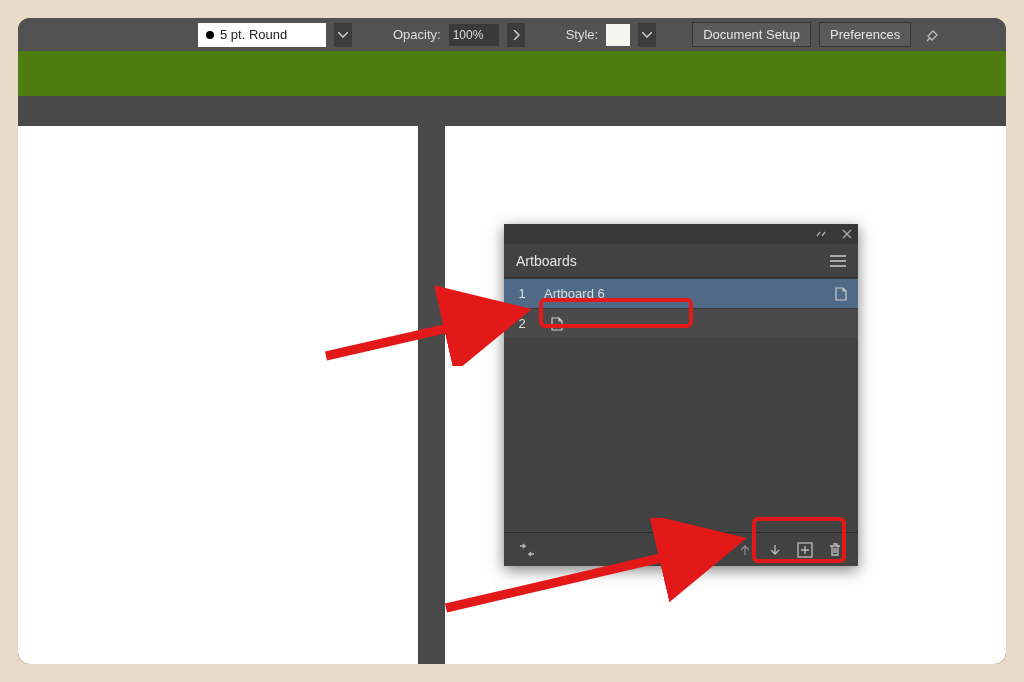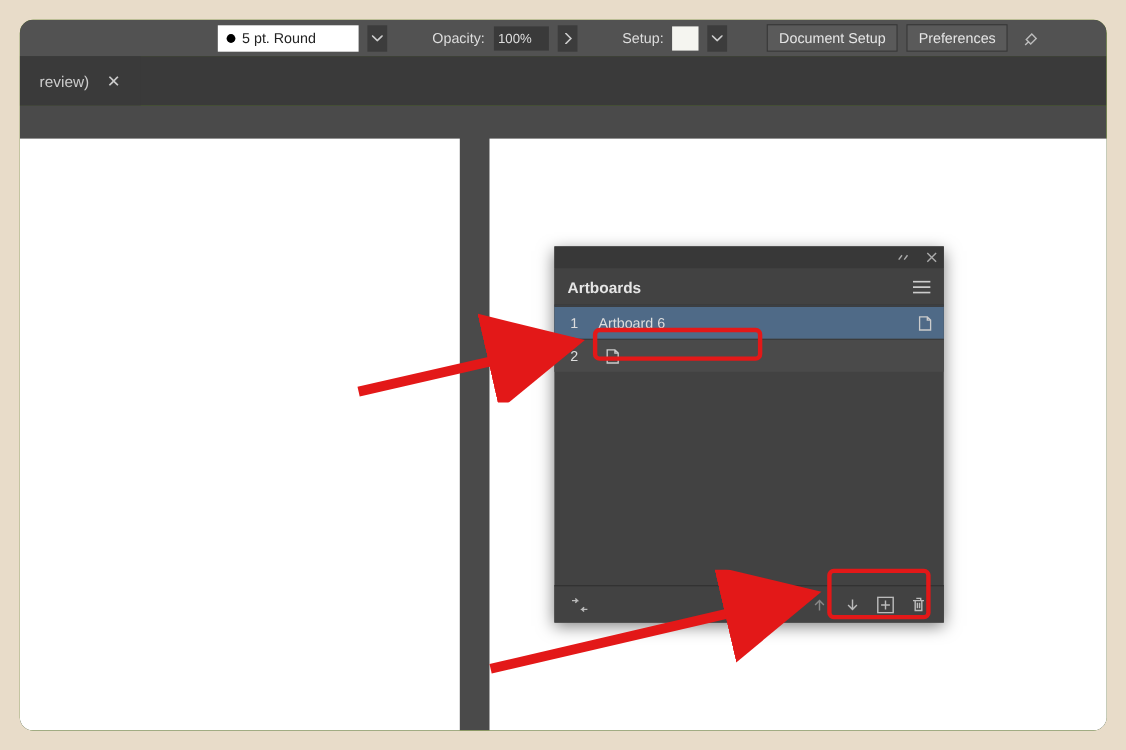--- a/index.html
+++ b/index.html
@@ -149,21 +149,21 @@
     }
     .panel-header {
       height: 34px;
       background: #424242;
       display: flex;
       align-items: center;
       padding: 0 12px;
       justify-content: space-between;
       color: #e5e5e5;
       font-size: 14px;
-      font-weight: bold;
+      font-weight: normal;
       border-bottom: 1px solid #2e2e2e;
     }
     .panel-body {
       background: #4a4a4a;
     }
     .artboard-row {
       height: 30px;
       display: flex;
       align-items: center;
       color: #ddd;
@@ -247,47 +247,41 @@
     </div>
     <span class="toolbar-label">Opacity:</span>
     <div class="opacity-input">
       <span>100%</span>
     </div>
     <div class="dd-chevron">
       <svg width="8" height="10" viewBox="0 0 8 10">
           <path d="M2 0 L7 5 L2 10" stroke="#ccc" fill="none" stroke-width="1.5"></path>
         </svg>
     </div>
-    <span class="toolbar-label">Setup:</span>
+    <span class="toolbar-label">Style:</span>
     <div class="style-swatch"></div>
     <div class="dd-chevron">
       <svg width="10" height="6" viewBox="0 0 10 6">
           <path d="M0 0 L5 5 L10 0" stroke="#ccc" fill="none" stroke-width="1.5"></path>
         </svg>
     </div>
     <div style="width:20px"></div>
     <div class="btn">
       <span>Document Setup</span>
     </div>
     <div class="btn">
       <span>Preferences</span>
     </div>
     <div class="icon-btn">
       <svg width="18" height="18" viewBox="0 0 18 18">
           <path d="M4 10 L9 5 L13 9 L8 14 Z M3 15 L6 12" stroke="#bbb" fill="none" stroke-width="1.3"></path>
         </svg>
     </div>
   </div>
 
-  <div class="tabbar">
-    <div class="tab">
-      <span>review)</span>
-      <span class="tab-close">✕</span>
-    </div>
-  </div>
 
   <div class="canvas-area">
     <div class="artboard-bg ab-left"></div>
     <div class="artboard-bg ab-right"></div>
   </div>
 
   <div class="panel">
     <div class="panel-titlebar">
       <svg width="14" height="8" viewBox="0 0 14 8">
           <path d="M1 6 L4 2 M6 6 L9 2" stroke="#aaa" fill="none" stroke-width="1.3"></path>

